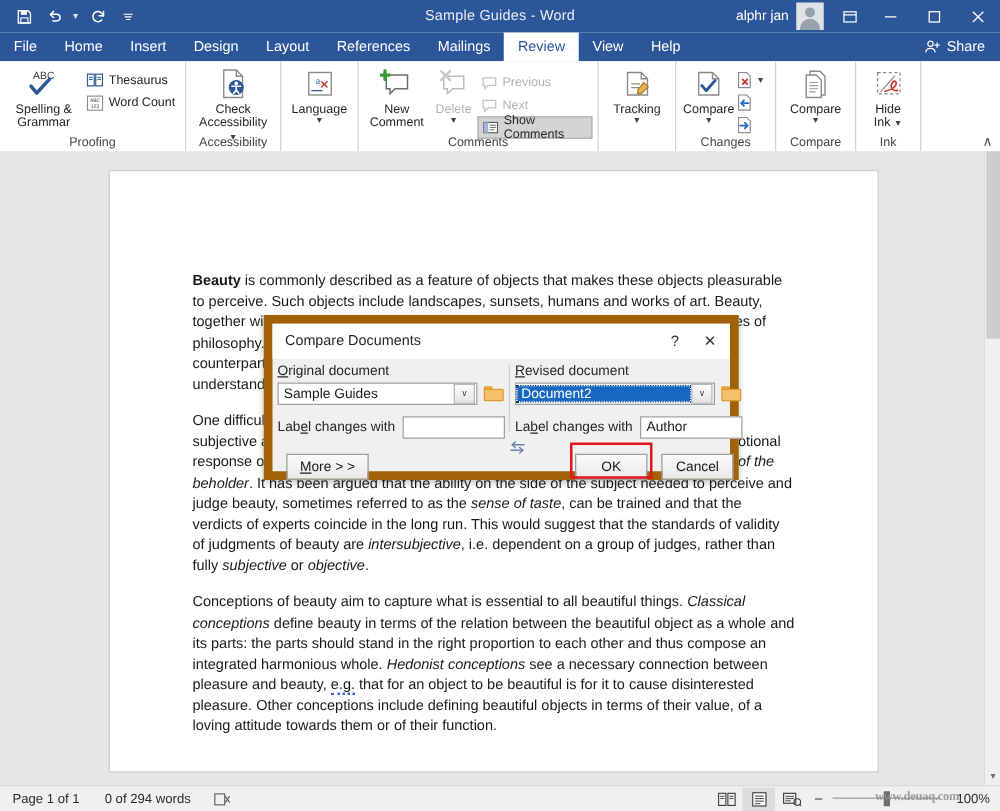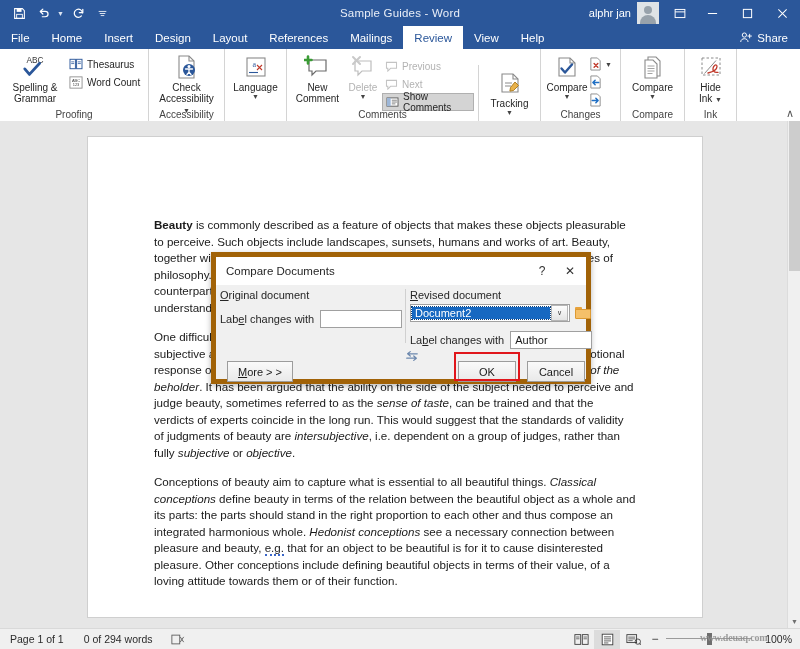--- a/index.html
+++ b/index.html
@@ -125,21 +125,21 @@
   }
   .vthumb { position: absolute; top: 0; left: 1px; width: 11px; height: 150px; background: #cdcdcd; }
   .vup, .vdn { position:absolute; left:1px; width:11px; height:13px; color:#6f6f6f; font-size:7px; display:flex; align-items:center; justify-content:center; }
   .vup { top: 0; } .vdn { bottom: 0; }
 
   
   .dialog {
     position: absolute; left: 211px; top: 252px;
     width: 380px; height: 132px;
     background: #f0f0f0;
-    border: 5px solid #a16207;
+    border: 7px solid #a16207;
     box-shadow: 0 2px 6px rgba(0,0,0,.28);
   }
   .dlg-title {
     height: 28px; background: #ffffff;
     display: flex; align-items: center;
     padding: 0 2px 0 10px;
     font-size: 11.5px; color: #262626;
   }
   .dlg-title .t { flex: 1; }
   .dlg-help, .dlg-close {
@@ -437,21 +437,21 @@
                 <rect x="1" y="1" width="4" height="9" fill="#9db7d8"></rect>
                 <path d="M6.2 3.5h5.6M6.2 5.5h5.6M6.2 7.5h4" stroke="#5a5a5a" stroke-width=".8"></path>
               </svg>
           </span>
           <span>Show Comments</span>
         </div>
       </div>
       <div class="rgroup-label">Comments</div>
     </div>
 
-    <div class="rgroup" style="width:62px; justify-content:center;margin-top:16px;">
+    <div class="rgroup" style="width:62px; justify-content:center;">
       <div class="bigbtn">
         <span class="ico">
           <svg width="24" height="24" viewBox="0 0 24 24">
               <path d="M4 3h11l5 5v13H4z" fill="#fff" stroke="#8a8a8a" stroke-width="1.1"></path>
               <path d="M15 3v5h5" fill="none" stroke="#8a8a8a" stroke-width="1.1"></path>
               <path d="M7 12h7M7 15h6" stroke="#8a8a8a" stroke-width="1"></path>
               <path d="M17 11l3.5 3.5-5 5-3.6.6.6-3.6z" fill="#e8b14a" stroke="#b07f22" stroke-width="1"></path>
             </svg>
         </span>
         <span>Tracking</span>
@@ -562,20 +562,30 @@
     <div class="dlg-title">
       <span class="t">Compare Documents</span>
       <span class="dlg-help">?</span>
       <span class="dlg-close">✕</span>
     </div>
     <div class="dlg-body">
       <div class="dlg-split"></div>
 
       <div class="pane left">
         <div class="fld-label"><u>O</u><span>riginal document</span></div>
+        <div class="combo-row">
+          <div class="combo">
+            <span class="val">Sample Guides</span>
+            <span class="arrow">∨</span>
+          </div>
+          <span class="folder">
+              <span class="tabf"></span>
+              <span class="bodyf"></span>
+            </span>
+        </div>
         <div class="labelrow">
           <span class="lt">Lab<u>e</u>l changes with</span>
           <span class="txtin"></span>
         </div>
       </div>
 
       <div class="pane right">
         <div class="fld-label"><u>R</u><span>evised document</span></div>
         <div class="combo-row">
           <div class="combo selected">

